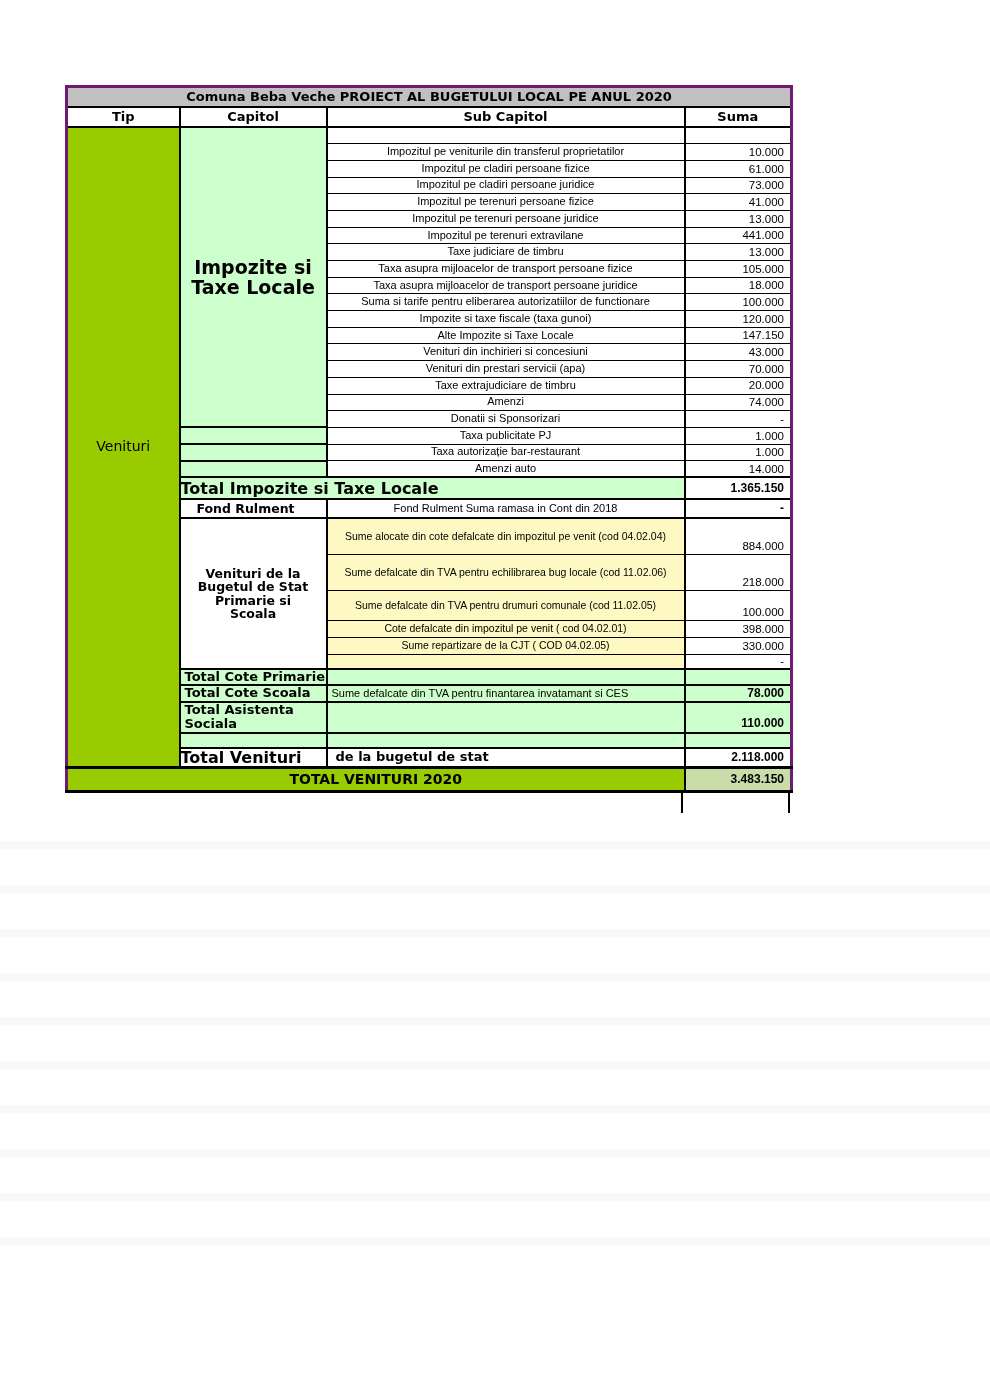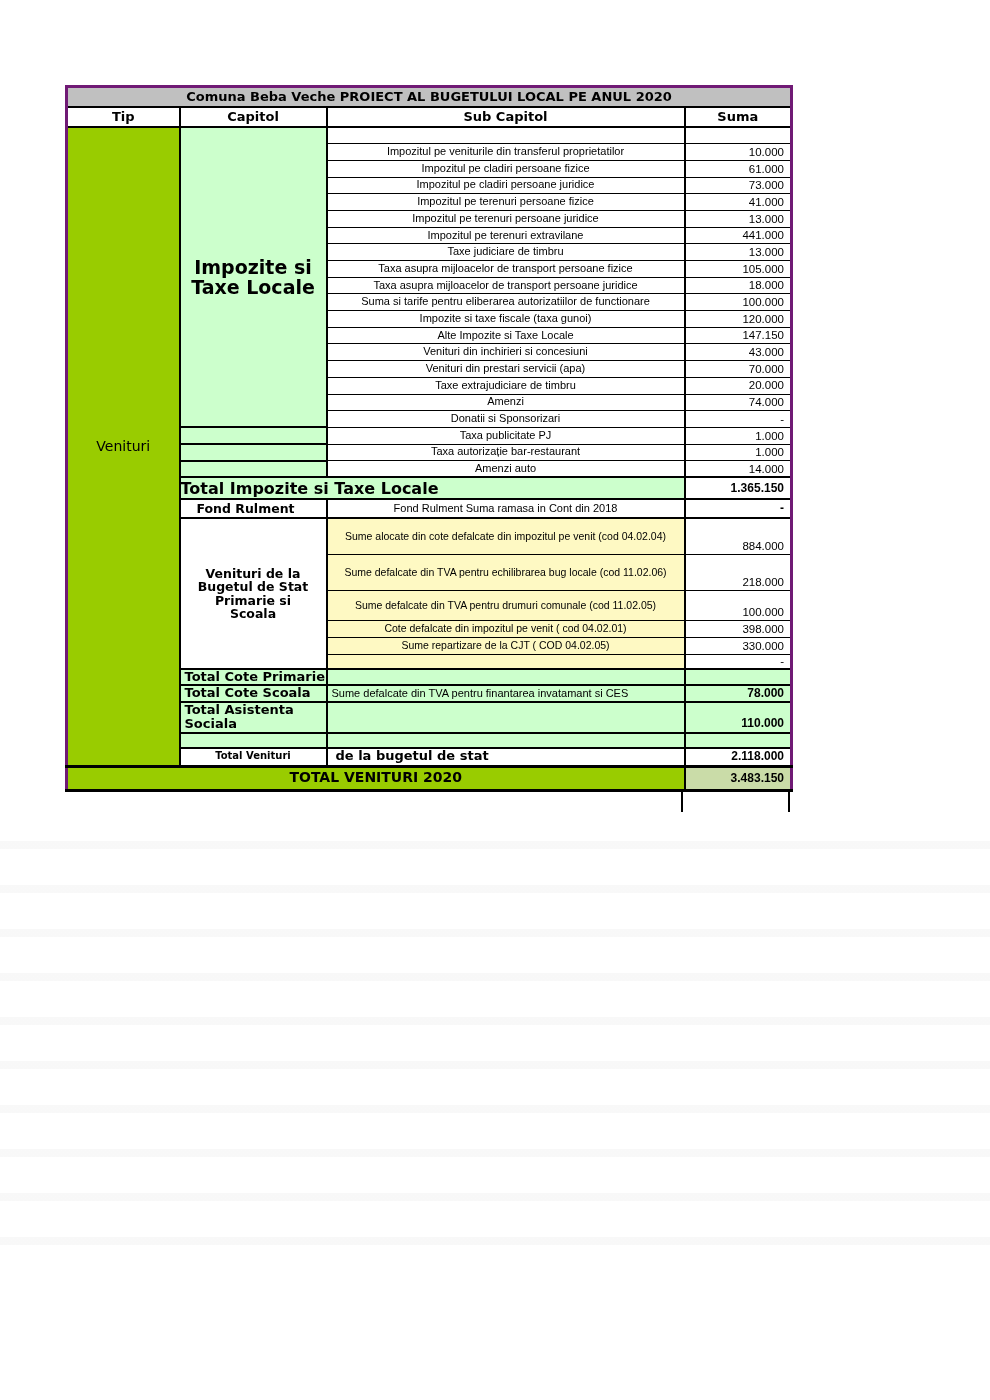--- a/index.html
+++ b/index.html
@@ -79,21 +79,21 @@
     background:#ccffcc;font-family:"DejaVu Sans",sans-serif;font-weight:bold;
     font-size:13px;text-align:left;padding-left:4px;
   }
   .green-bg{background:#ccffcc;}
   .scoala-sub{font-size:11px;text-align:left;padding-left:4px;background:#ccffcc;}
   tr.asist{height:31px;}
   tr.gap-green{height:15px;}
   
   .tot-ven td{height:16px;border-top-width:2px;border-bottom-width:3px;background:#fff;}
   .tot-ven .cap{
-    font-family:"DejaVu Sans",sans-serif;font-weight:bold;font-size:10px;text-align:center;
+    font-family:"DejaVu Sans",sans-serif;font-weight:bold;font-size:16px;text-align:left;
   }
   .tot-ven .sub2{
     font-family:"DejaVu Sans",sans-serif;font-weight:bold;font-size:13px;
     text-align:left;padding-left:8px;
   }
   
   .grand td{height:21px;border-top-width:2px;border-bottom-width:3px;}
   .grand .lab{
     background:#99cc00;font-family:"DejaVu Sans",sans-serif;font-weight:bold;
     font-size:14px;text-align:center;

